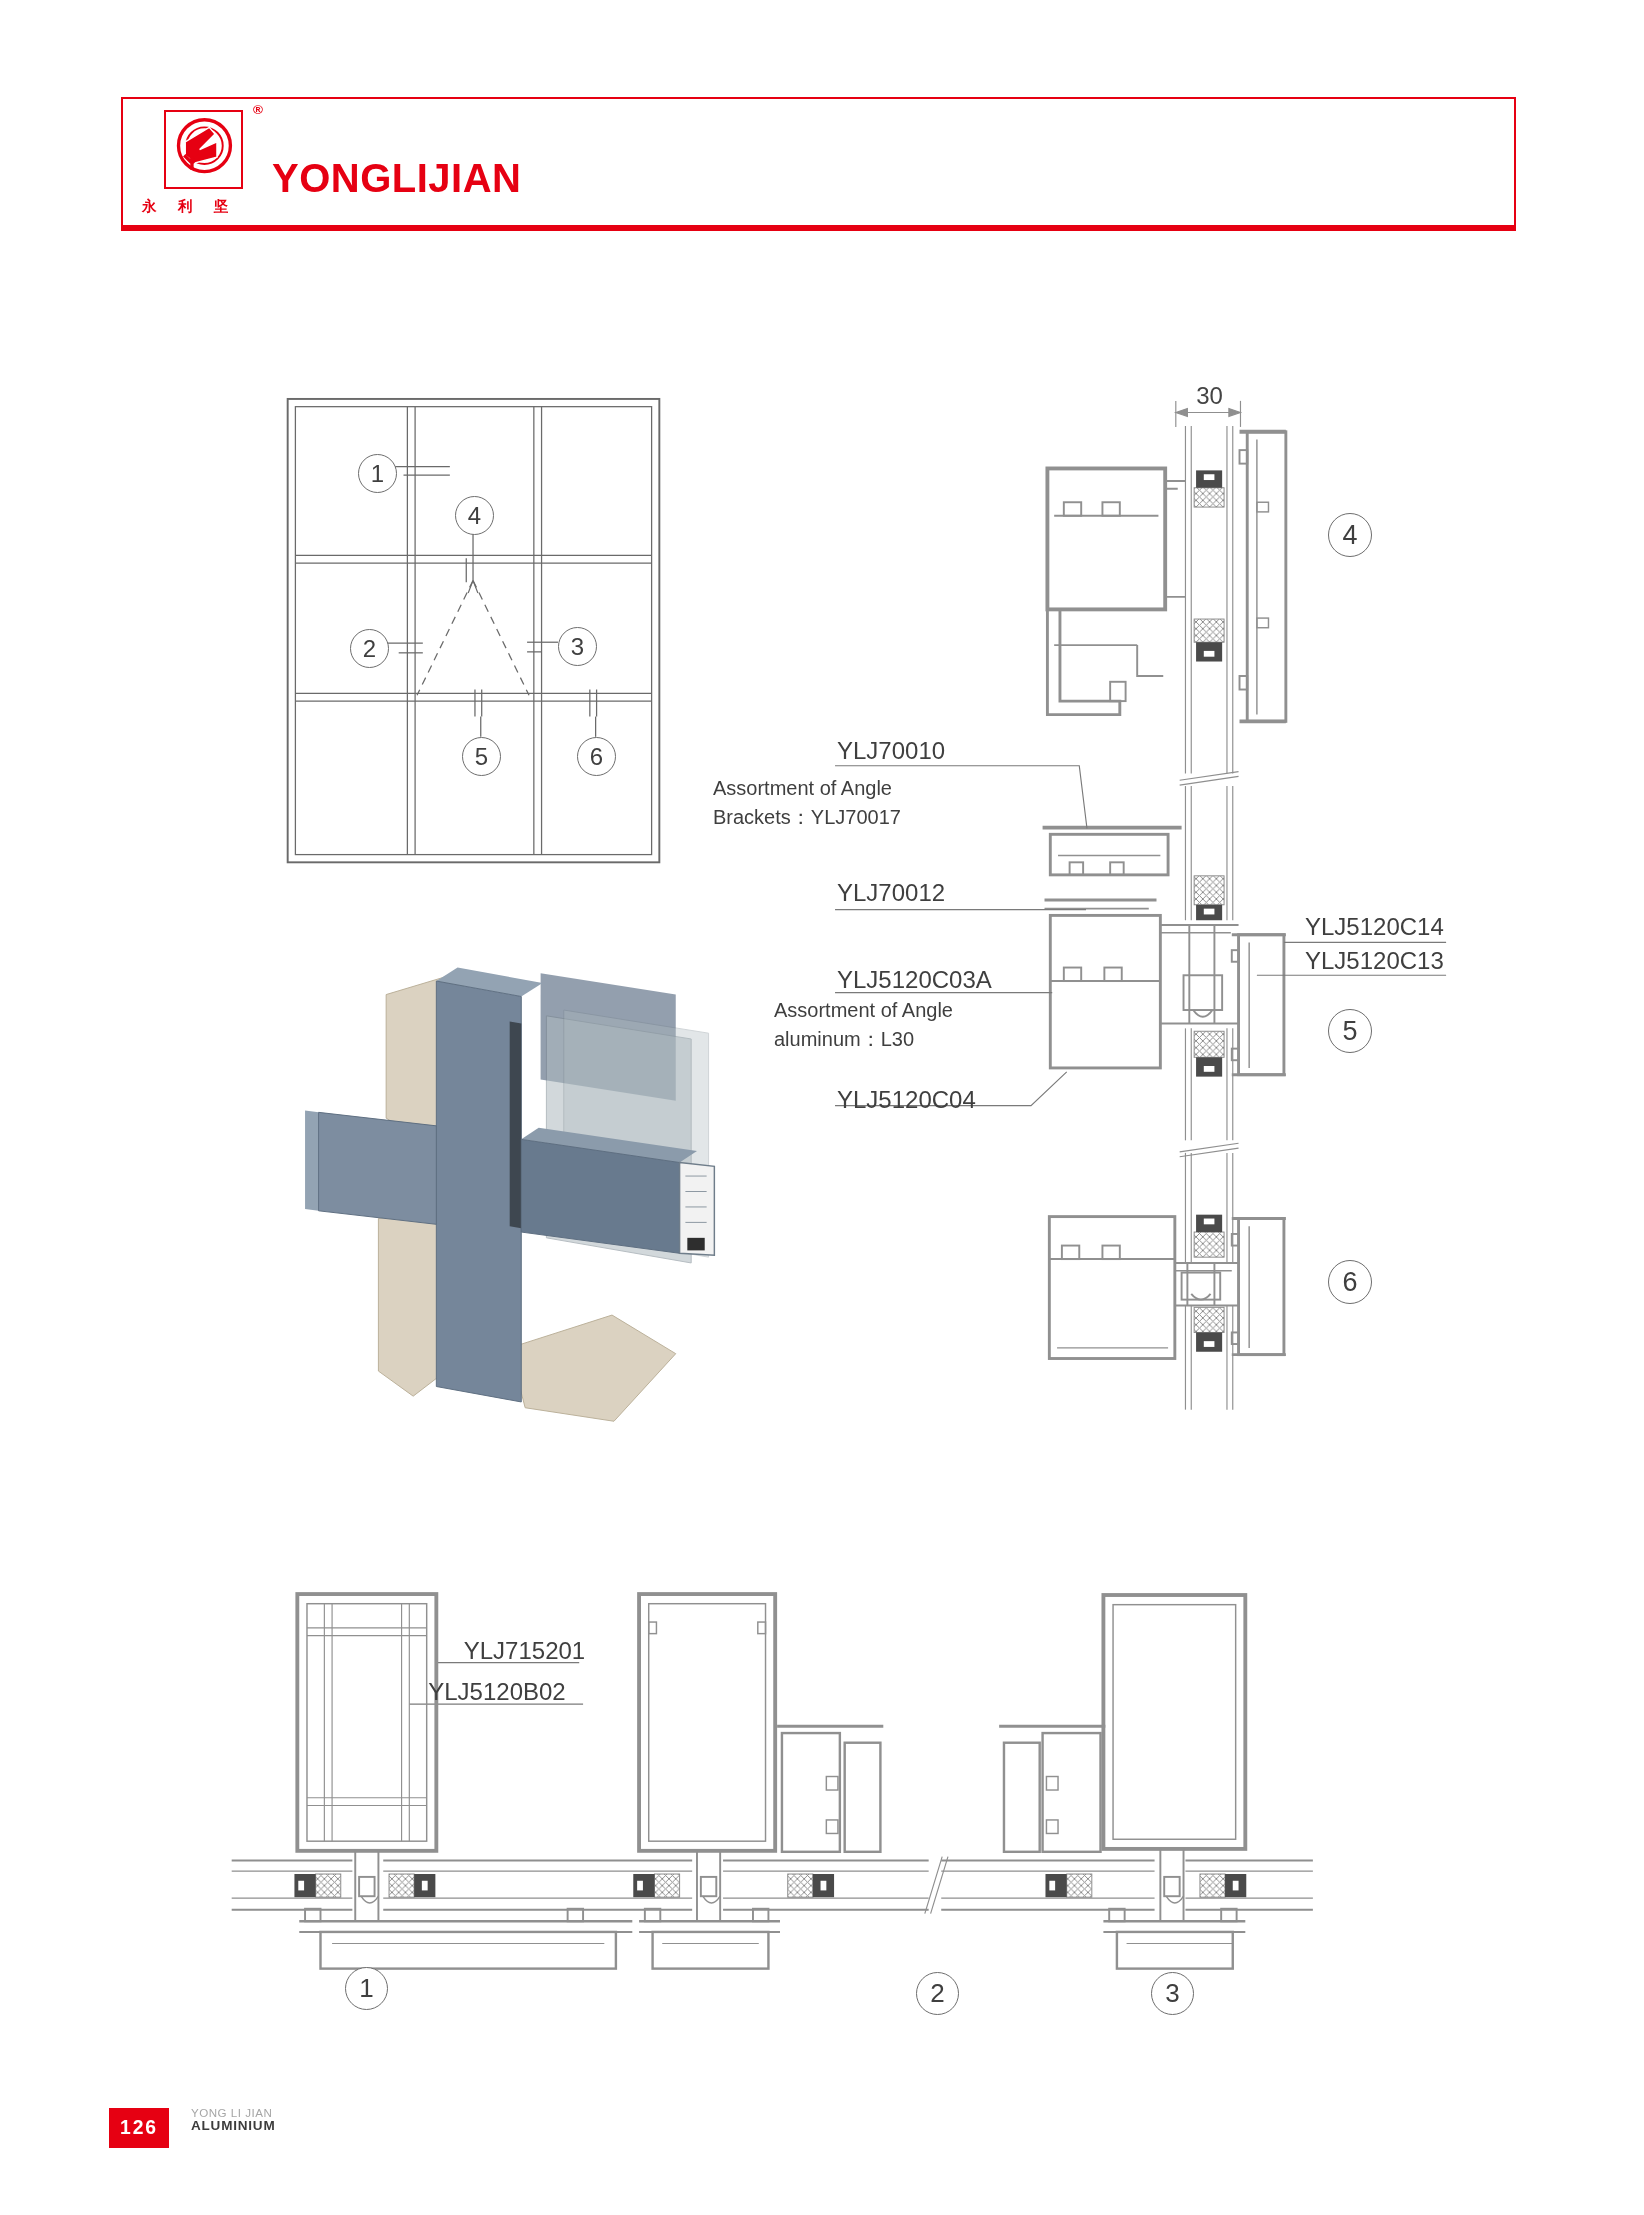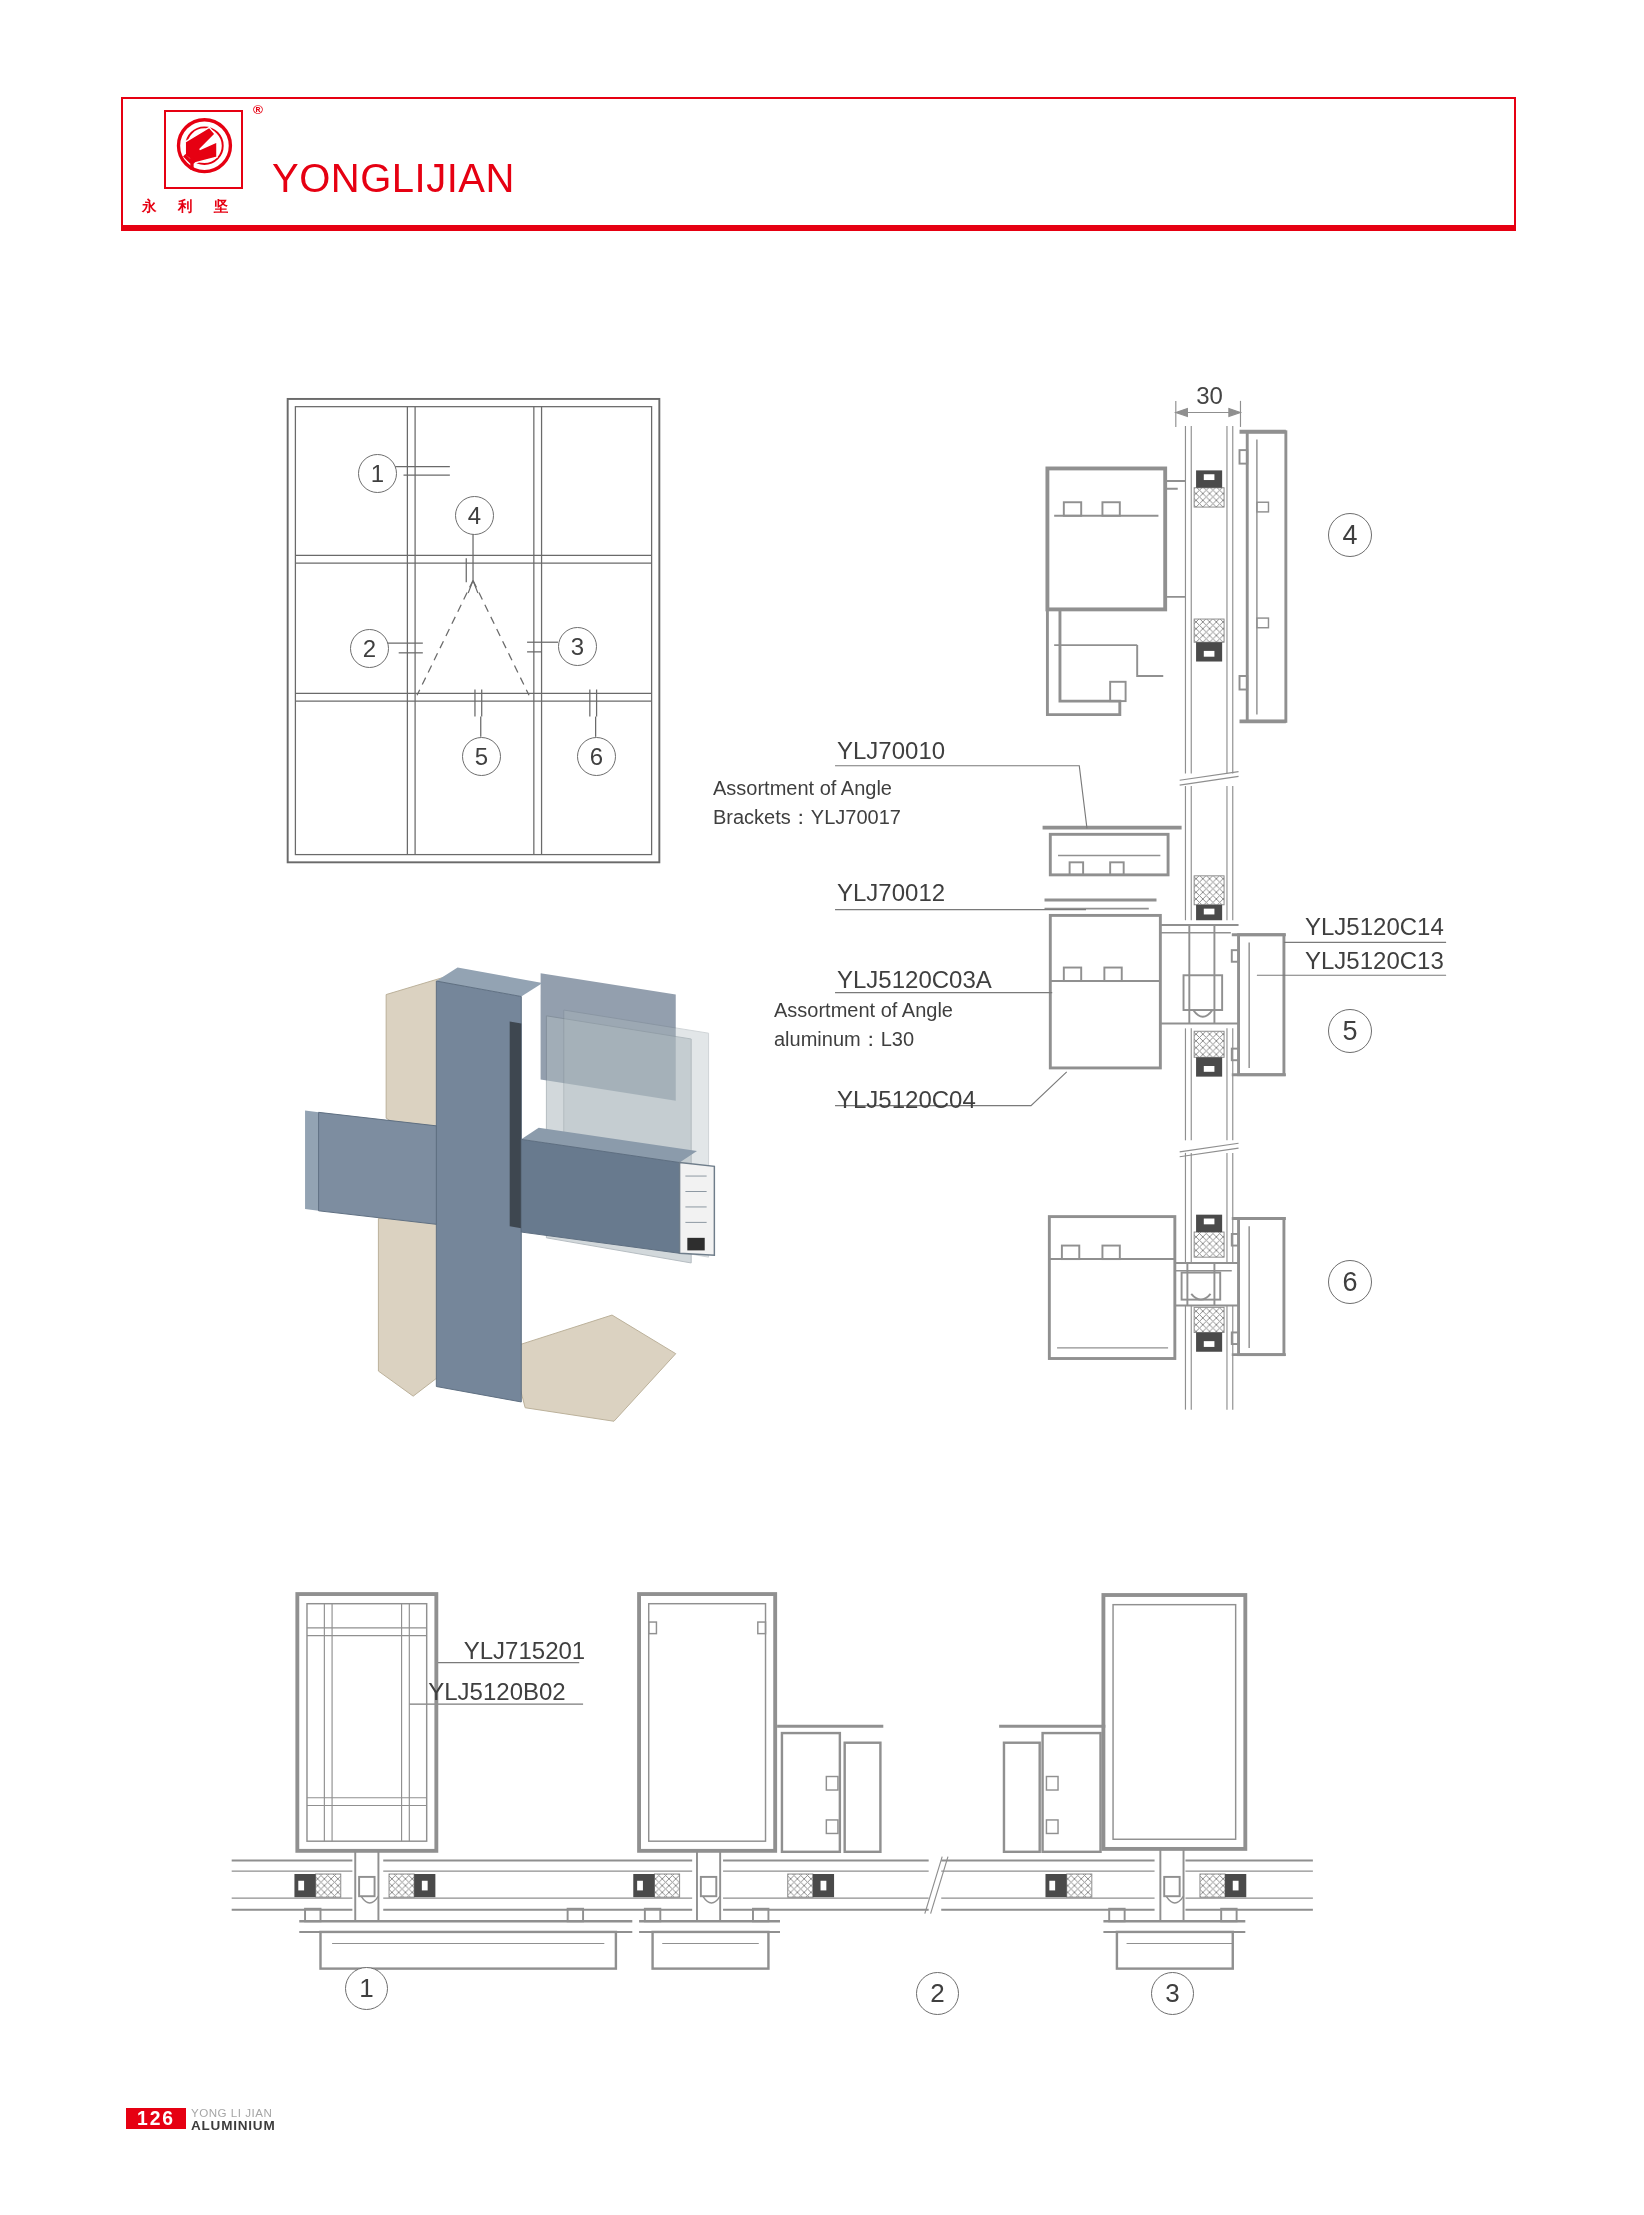--- a/index.html
+++ b/index.html
@@ -4,37 +4,37 @@
 <style>
   html,body{margin:0;padding:0;background:#fff;}
   .page{position:relative;width:1644px;height:2216px;background:#ffffff;overflow:hidden;
         font-family:"Liberation Sans",sans-serif;}
   .abs{position:absolute;}
   
   .hdr-box{left:121px;top:97px;width:1391px;height:126px;border:2.9px solid #e60012;border-bottom-width:6.8px;}
   .emblem{left:164px;top:110px;width:75px;height:75px;border:2.9px solid #e60012;}
   .reg{left:253px;top:102px;font-size:13.5px;color:#e60012;font-weight:bold;}
   .cn{left:141px;top:197px;width:97px;text-align:center;font-size:14.5px;font-weight:bold;color:#e60012;letter-spacing:8.7px;}
-  .brand{left:272px;top:156px;font-size:40px;font-weight:normal;color:#e60012;letter-spacing:0.5px;}
+  .brand{left:272px;top:156px;font-size:40px;font-weight:bold;color:#e60012;letter-spacing:0.5px;}
   .titles{left:830px;top:129px;width:659px;text-align:right;color:#6f6f6f;font-weight:bold;}
   .titles .t1{font-size:31px;line-height:35px;}
   .titles .t2{font-size:31px;line-height:35px;}
   
   .lbl{font-size:24px;color:#3f3f3f;white-space:nowrap;}
   .lbl.ctr{text-align:center;}
   .note{font-size:20px;color:#3f3f3f;line-height:29px;white-space:nowrap;}
   .dim{font-size:24px;color:#444;width:39px;text-align:center;}
   
   .callout{border:1.9px solid #6e6e6e;border-radius:50%;background:#fff;display:flex;
            align-items:center;justify-content:center;color:#3f3f3f;}
   .c38{width:37px;height:37px;font-size:24px;}
   .c44{width:42px;height:42px;font-size:27px;}
   .c42{width:41px;height:41px;font-size:26px;}
   
-  .pnum{left:126px;top:2108px;width:60px;height:21px;background:#e60012;color:#fff;
+  .pnum{left:109px;top:2108px;width:60px;height:40px;background:#e60012;color:#fff;
         font-size:19.3px;font-weight:bold;display:flex;align-items:center;justify-content:center;letter-spacing:1.9px;}
   .fb1{left:191px;top:2106px;font-size:11.6px;color:#a6a6a6;letter-spacing:0.5px;}
   .fb2{left:191px;top:2118px;font-size:13.5px;color:#3c3c3c;font-weight:bold;letter-spacing:0.8px;}
   svg.art{position:absolute;left:0;top:0;}
 </style>
 </head>
 <body>
 
 <div class="page">
 

